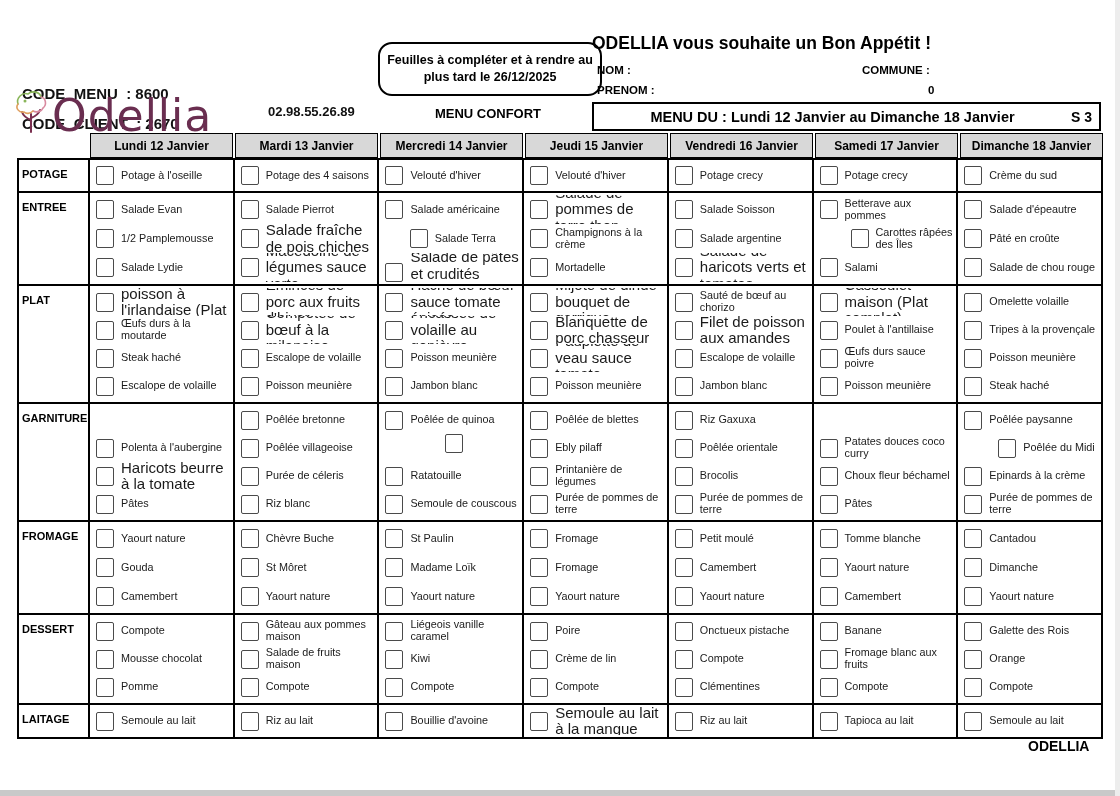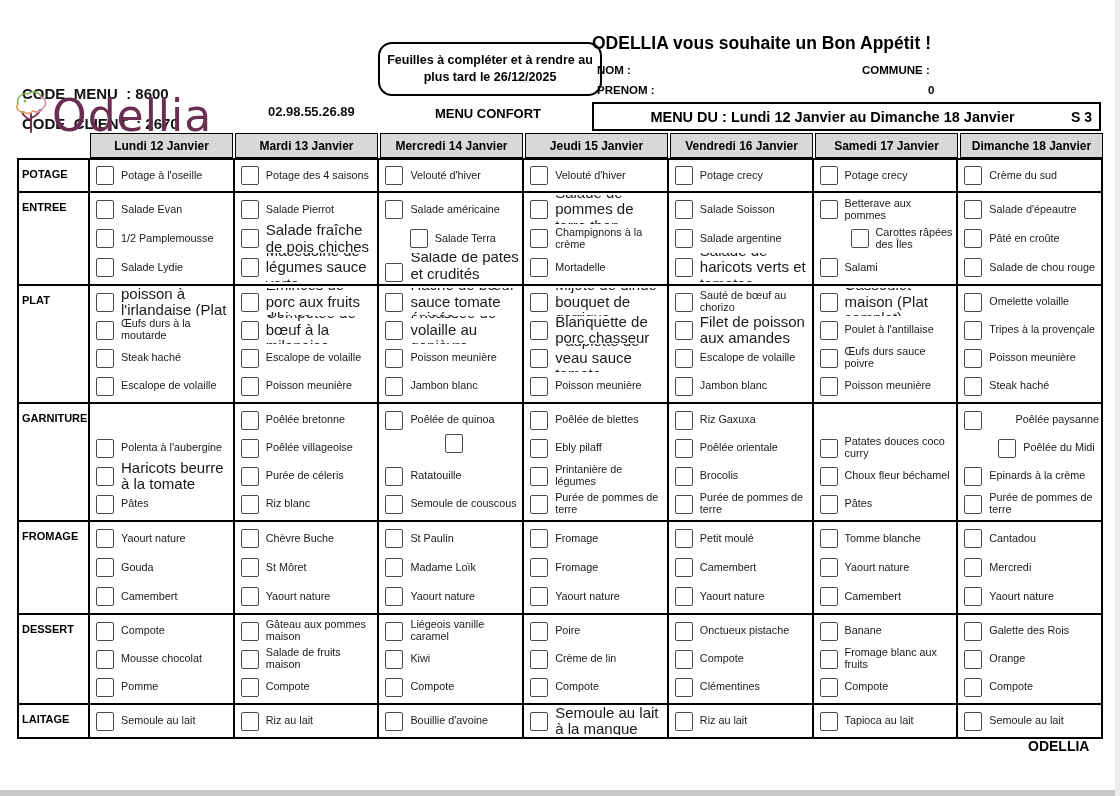--- a/index.html
+++ b/index.html
@@ -473,21 +473,21 @@
             <div class="slot" style="height: 28px;">
               <span class="cb"></span>
               <span class="it">Choux fleur béchamel</span>
             </div>
             <div class="slot" style="height: 28px;">
               <span class="cb"></span>
               <span class="it">Pâtes</span>
             </div>
           </div>
           <div class="day-cell">
-            <div class="slot" style="height: 28px; justify-content: space-between;">
+            <div class="slot" style="height: 28px;">
               <span class="cb"></span>
               <span class="it">Poêlée paysanne</span>
             </div>
             <div class="slot" style="height: 28px; padding-left: 40px;">
               <span class="cb"></span>
               <span class="it">Poêlée du Midi</span>
             </div>
             <div class="slot" style="height: 28px;">
               <span class="cb"></span>
               <span class="it">Epinards à la crème</span>
@@ -584,21 +584,21 @@
               <span class="it">Camembert</span>
             </div>
           </div>
           <div class="day-cell">
             <div class="slot" style="height: 29px;">
               <span class="cb"></span>
               <span class="it">Cantadou</span>
             </div>
             <div class="slot" style="height: 29px;">
               <span class="cb"></span>
-              <span class="it">Mercredi</span>
+              <span class="it">Dimanche</span>
             </div>
             <div class="slot" style="height: 29px;">
               <span class="cb"></span>
               <span class="it">Yaourt nature</span>
             </div>
           </div>
         </div>
         <div class="mt-row bt">
           <div class="cat-cell">DESSERT</div>
           <div class="day-cell">

